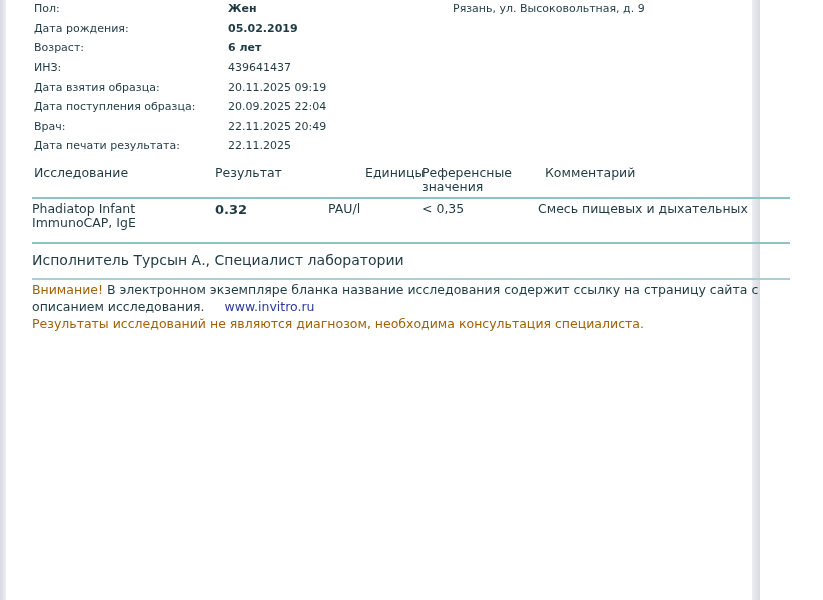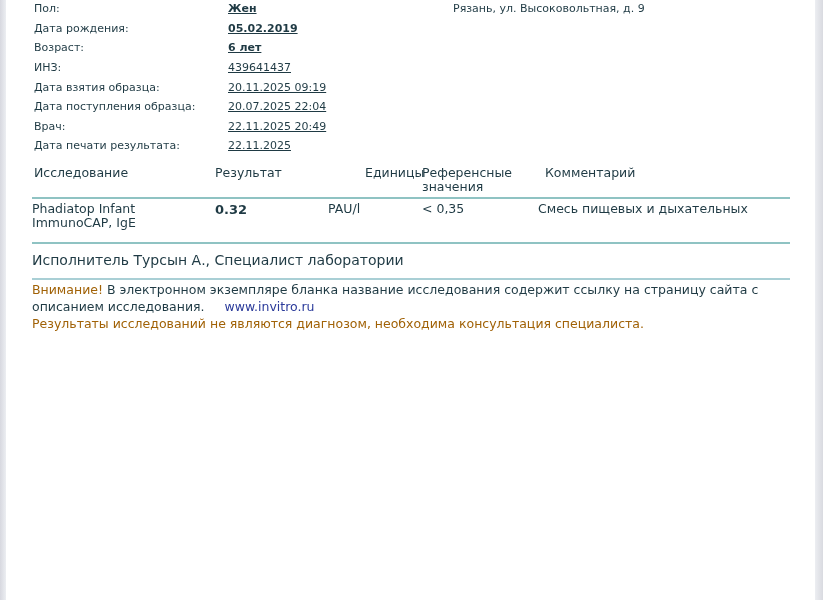--- a/index.html
+++ b/index.html
@@ -11,25 +11,25 @@
     position: relative;
   }
   .edge-left {
     position: absolute; left: 0; top: 0; width: 6px; height: 600px;
     background: linear-gradient(to right, #d7d8df, #eceef2);
   }
   .edge-right {
     position: absolute; right: 0; top: 0; width: 8px; height: 600px;
     background: linear-gradient(to right, #eceef2, #d9dae0);
   }
-  .doc { position: absolute; left: 0; top: 0; width: 823px; height: 600px; }
+  .doc { position: absolute; left: 0; top: 0; width: 760px; height: 600px; }
   .fs { font-size: 11px; line-height: 19.6px; }
   .info-row { position: absolute; left: 34px; height: 19px; white-space: nowrap; }
   .info-label { position: absolute; left: 0; top: 0; }
-  .info-value { position: absolute; left: 194px; top: 0; text-decoration: underline; }
+  .info-value { position: absolute; left: 194px; top: 0; }
   .bold { font-weight: bold; }
   .address { position: absolute; left: 453px; top: -1px; white-space: nowrap; }
 
   .th { position: absolute; top: 166px; white-space: nowrap; font-size: 12.5px; line-height: 14px; }
   .hr { position: absolute; left: 32px; width: 758px; height: 2px; background: #8fc3c3; }
   .td { position: absolute; font-size: 12.5px; line-height: 14px; white-space: nowrap; }
   .executor { position: absolute; left: 32px; top: 252px; font-size: 14px; line-height: 16px; white-space: nowrap; }
   .hr2 { position: absolute; left: 32px; width: 758px; height: 1.5px; background: #a9cfd5; }
 
   .note { position: absolute; left: 32px; width: 770px; font-size: 12.5px; line-height: 17px; }
@@ -61,21 +61,21 @@
     <div class="info-row fs" style="top:58px;">
       <span class="info-label">ИНЗ:</span>
       <span class="info-value">439641437</span>
     </div>
     <div class="info-row fs" style="top:78px;">
       <span class="info-label">Дата взятия образца:</span>
       <span class="info-value">20.11.2025 09:19</span>
     </div>
     <div class="info-row fs" style="top:97px;">
       <span class="info-label">Дата поступления образца:</span>
-      <span class="info-value">20.07.2025 22:04</span>
+      <span class="info-value">20.09.2025 22:04</span>
     </div>
     <div class="info-row fs" style="top:117px;">
       <span class="info-label">Врач:</span>
       <span class="info-value">22.11.2025 20:49</span>
     </div>
     <div class="info-row fs" style="top:136px;">
       <span class="info-label">Дата печати результата:</span>
       <span class="info-value">22.11.2025</span>
     </div>
   </div>

